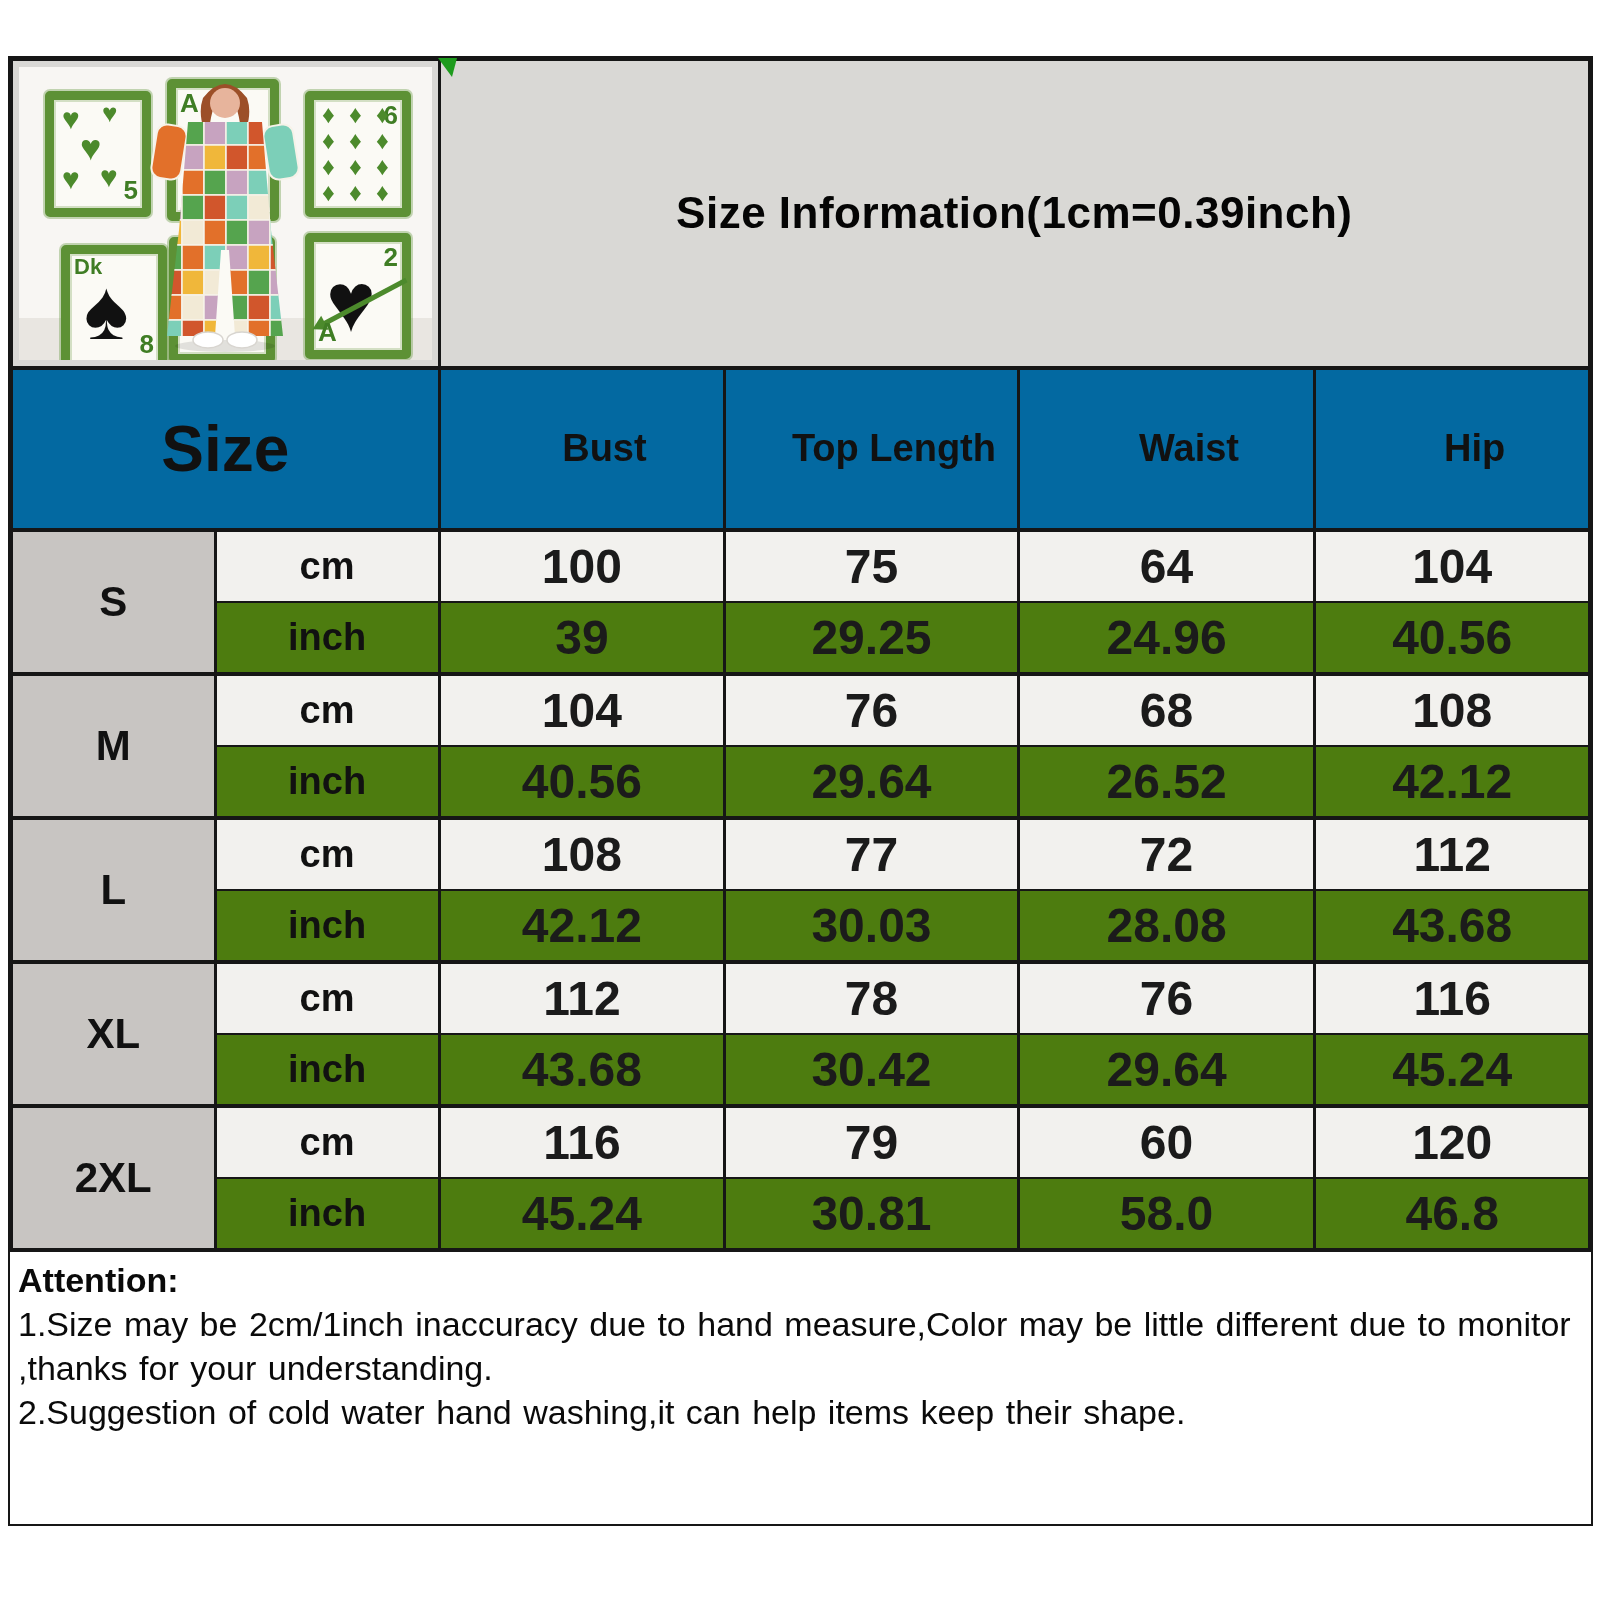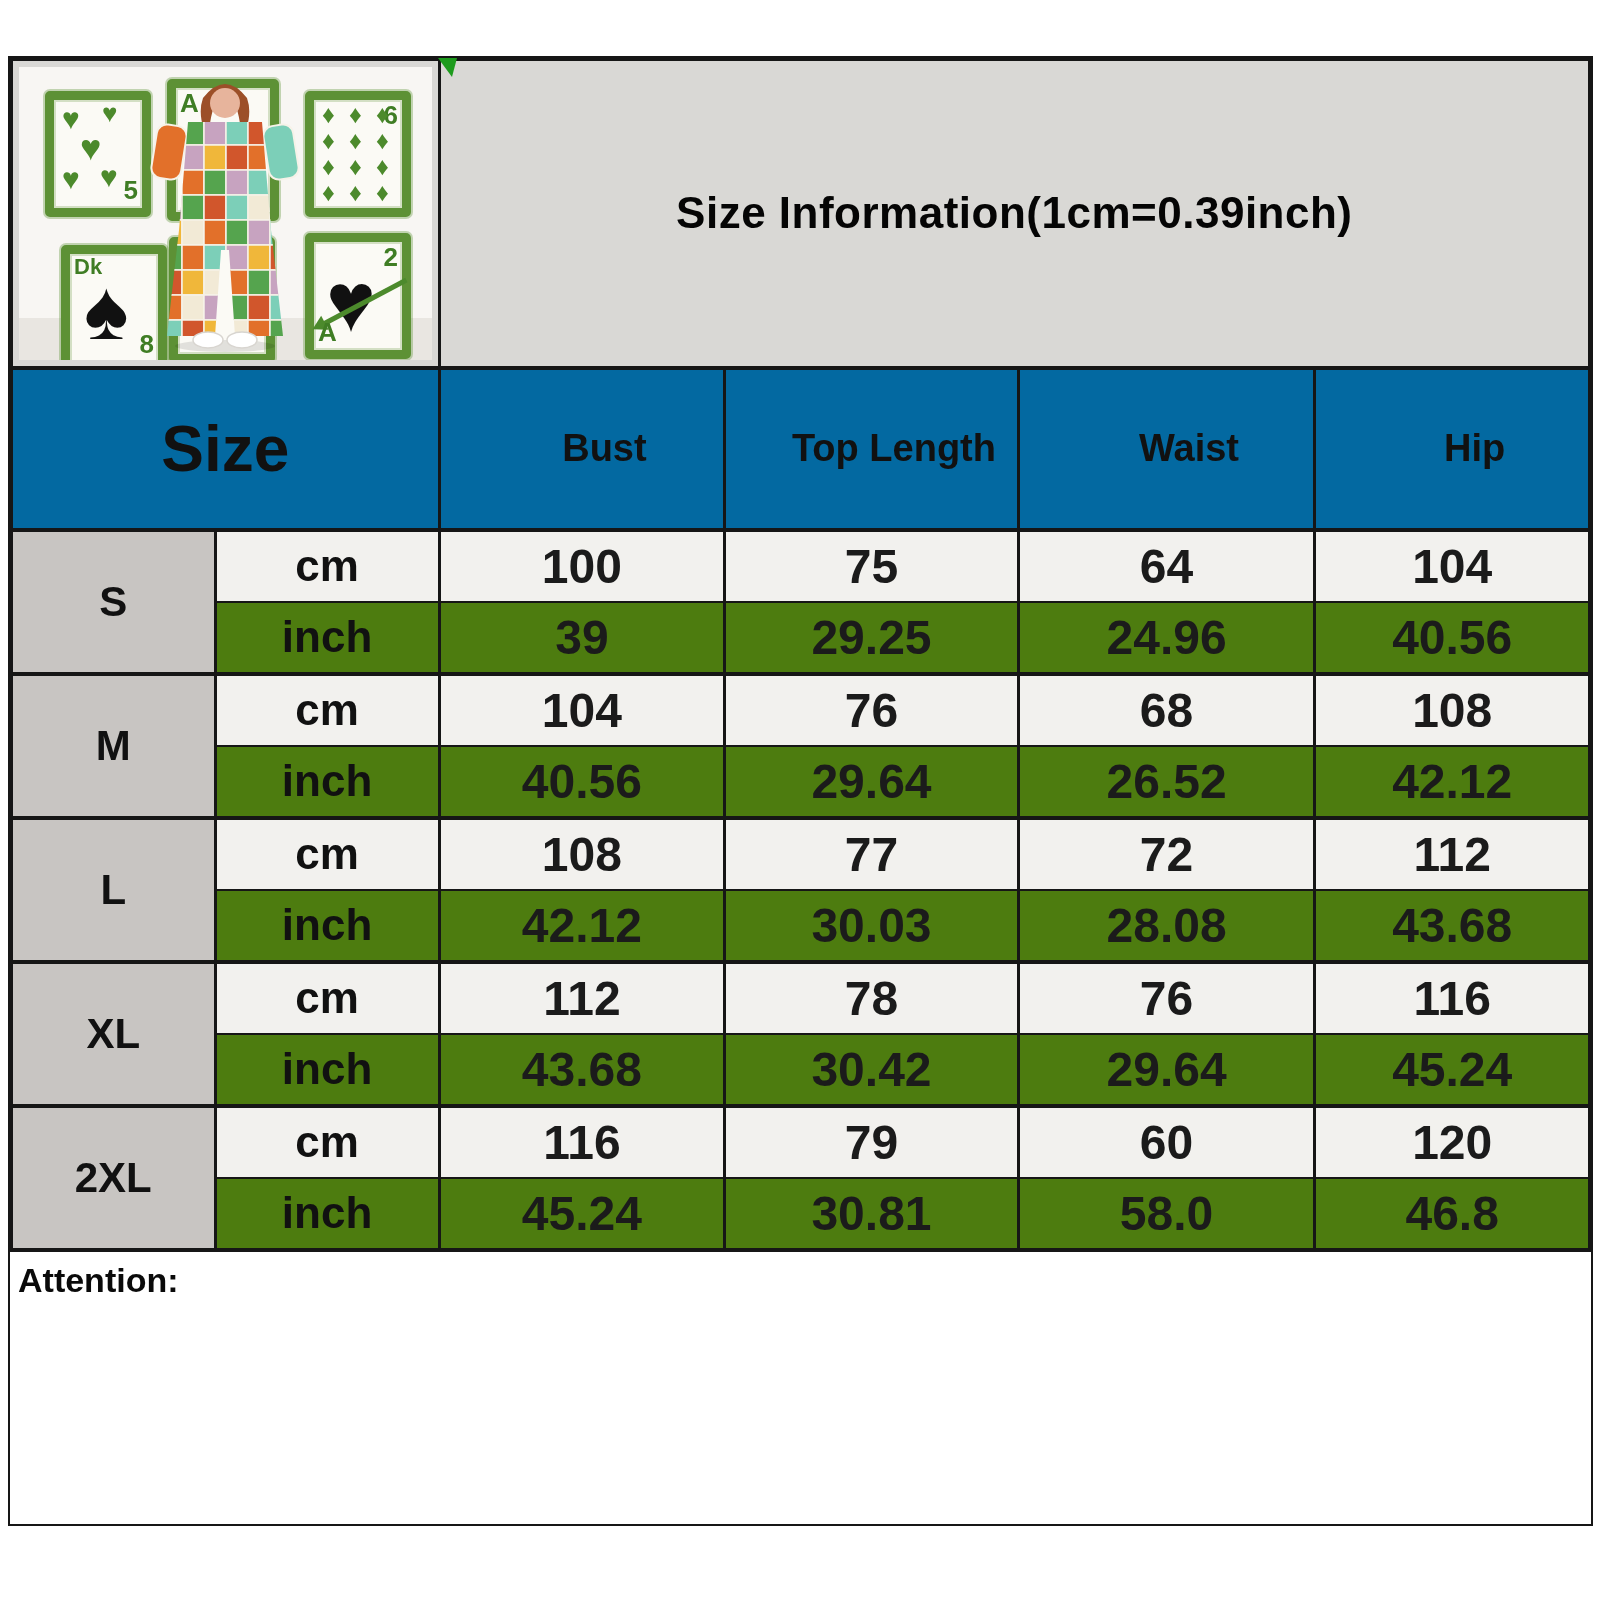--- a/index.html
+++ b/index.html
@@ -26,21 +26,21 @@
   .size-big { font-size:64px; font-weight:700; }
   .col-head { font-size:38px; font-weight:700;margin-left:45px; }
 
   
   tr.row-cm td { height:72px; border-top-width:4px; border-bottom-width:2px; background:#f2f1ee; }
   tr.row-inch td { height:72px; border-top-width:2px; border-bottom-width:4px; background:#4d7c0f; }
   td.size-label {
     background:#c8c5c2 !important; font-size:42px; font-weight:700;
     border-top-width:4px !important; border-bottom-width:4px !important;
   }
-  td.unit-cell { font-size:44px; font-weight:700; }
+  td.unit-cell { font-size:38px; font-weight:700; }
   td.value-cell { font-size:48px; font-weight:700; color:#1b1b1b; }
 
   
   .attention { background:#fff; min-height:272px; padding:6px 10px 10px 8px; text-align:left; }
   .attention-heading { font-size:34px; line-height:1.3; font-weight:700; color:#0a0a0a; }
   .attention-line { font-size:34px; line-height:1.3; font-weight:400; color:#0a0a0a; word-spacing:2px; }
 
   
   .corner-flag { position:absolute; left:428px; top:0; width:20px; height:20px; z-index:5; }
 
@@ -297,15 +297,20 @@
             <td class="value-cell">45.24</td>
             <td class="value-cell">30.81</td>
             <td class="value-cell">58.0</td>
             <td class="value-cell">46.8</td>
           </tr>
         </tbody>
     </table>
 
     <div class="attention">
       <div class="attention-heading">Attention:</div>
+      <div>
+          <div class="attention-line">1.Size may be 2cm/1inch inaccuracy due to hand measure,Color may be little different due to monitor</div>
+          <div class="attention-line">,thanks for your understanding.</div>
+          <div class="attention-line">2.Suggestion of cold water hand washing,it can help items keep their shape.</div>
+        </div>
     </div>
   </div>
 </div>
 
 </body></html>

